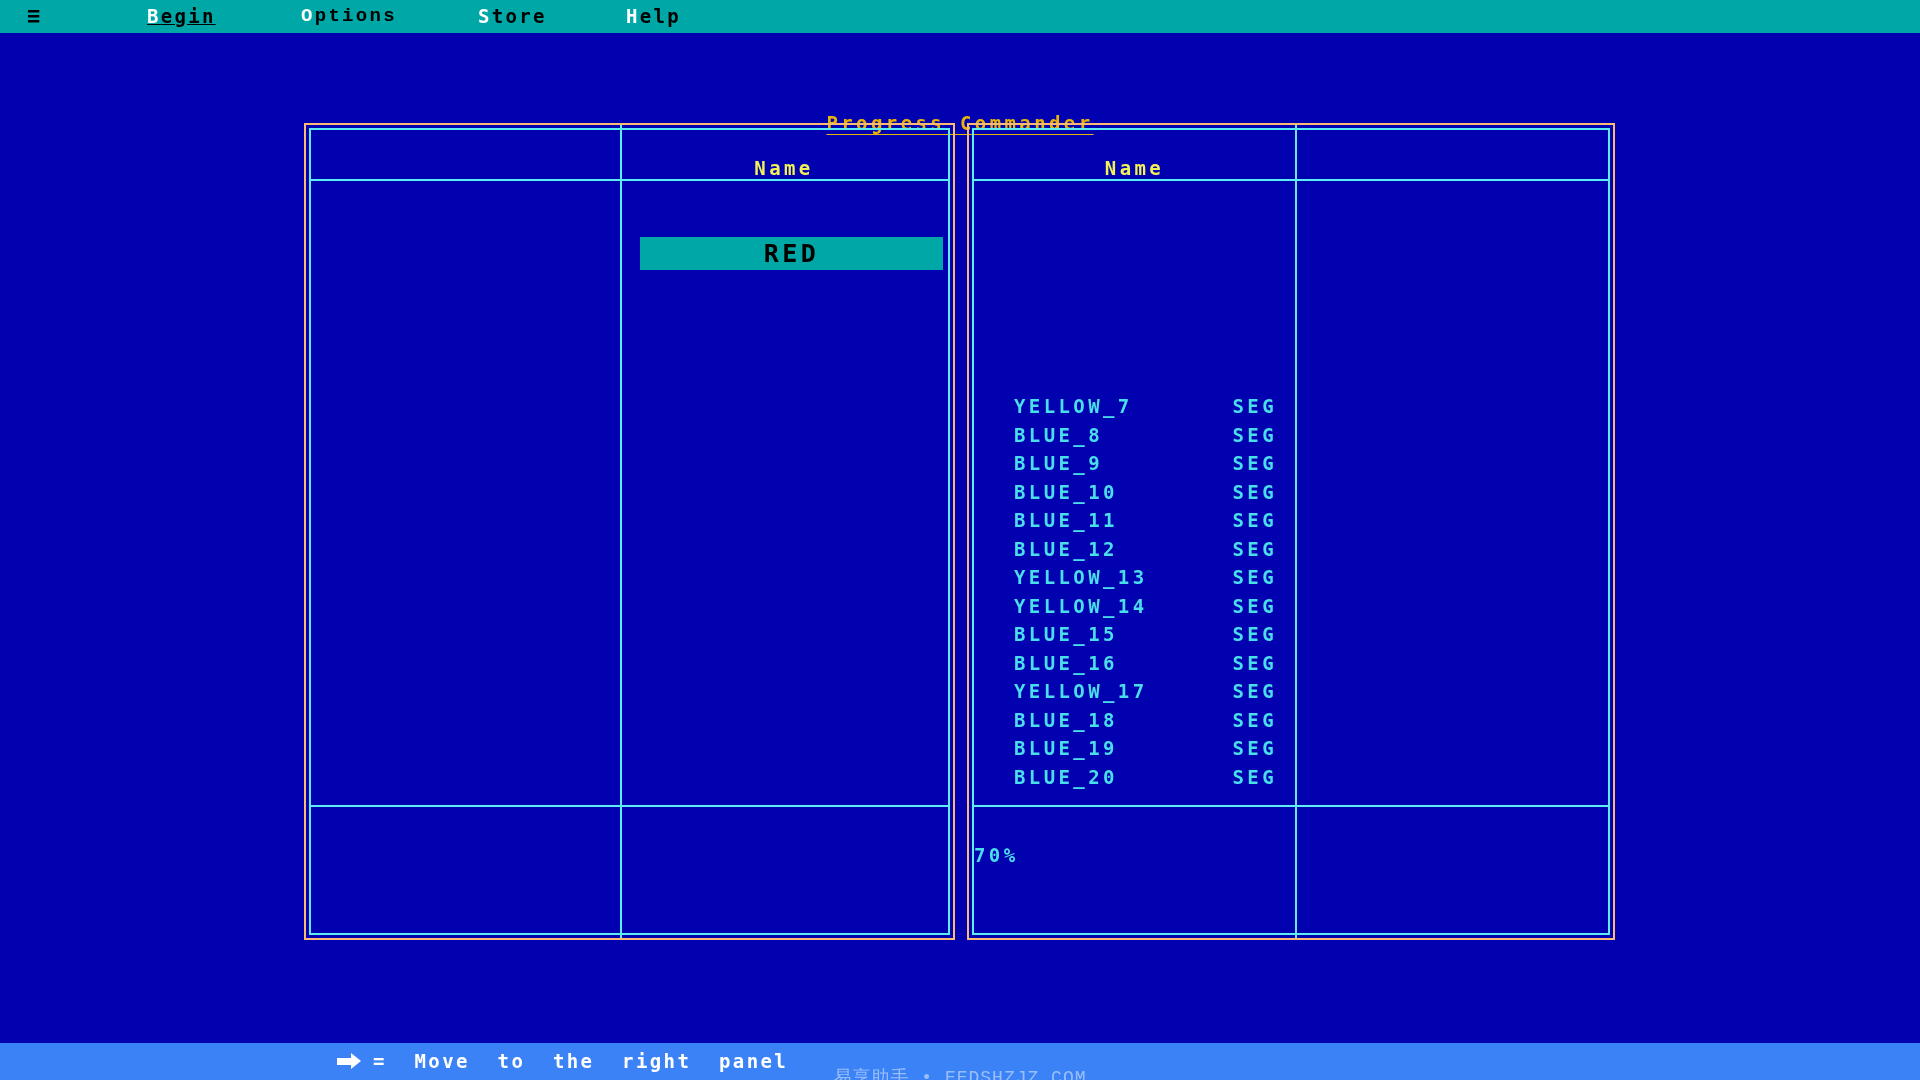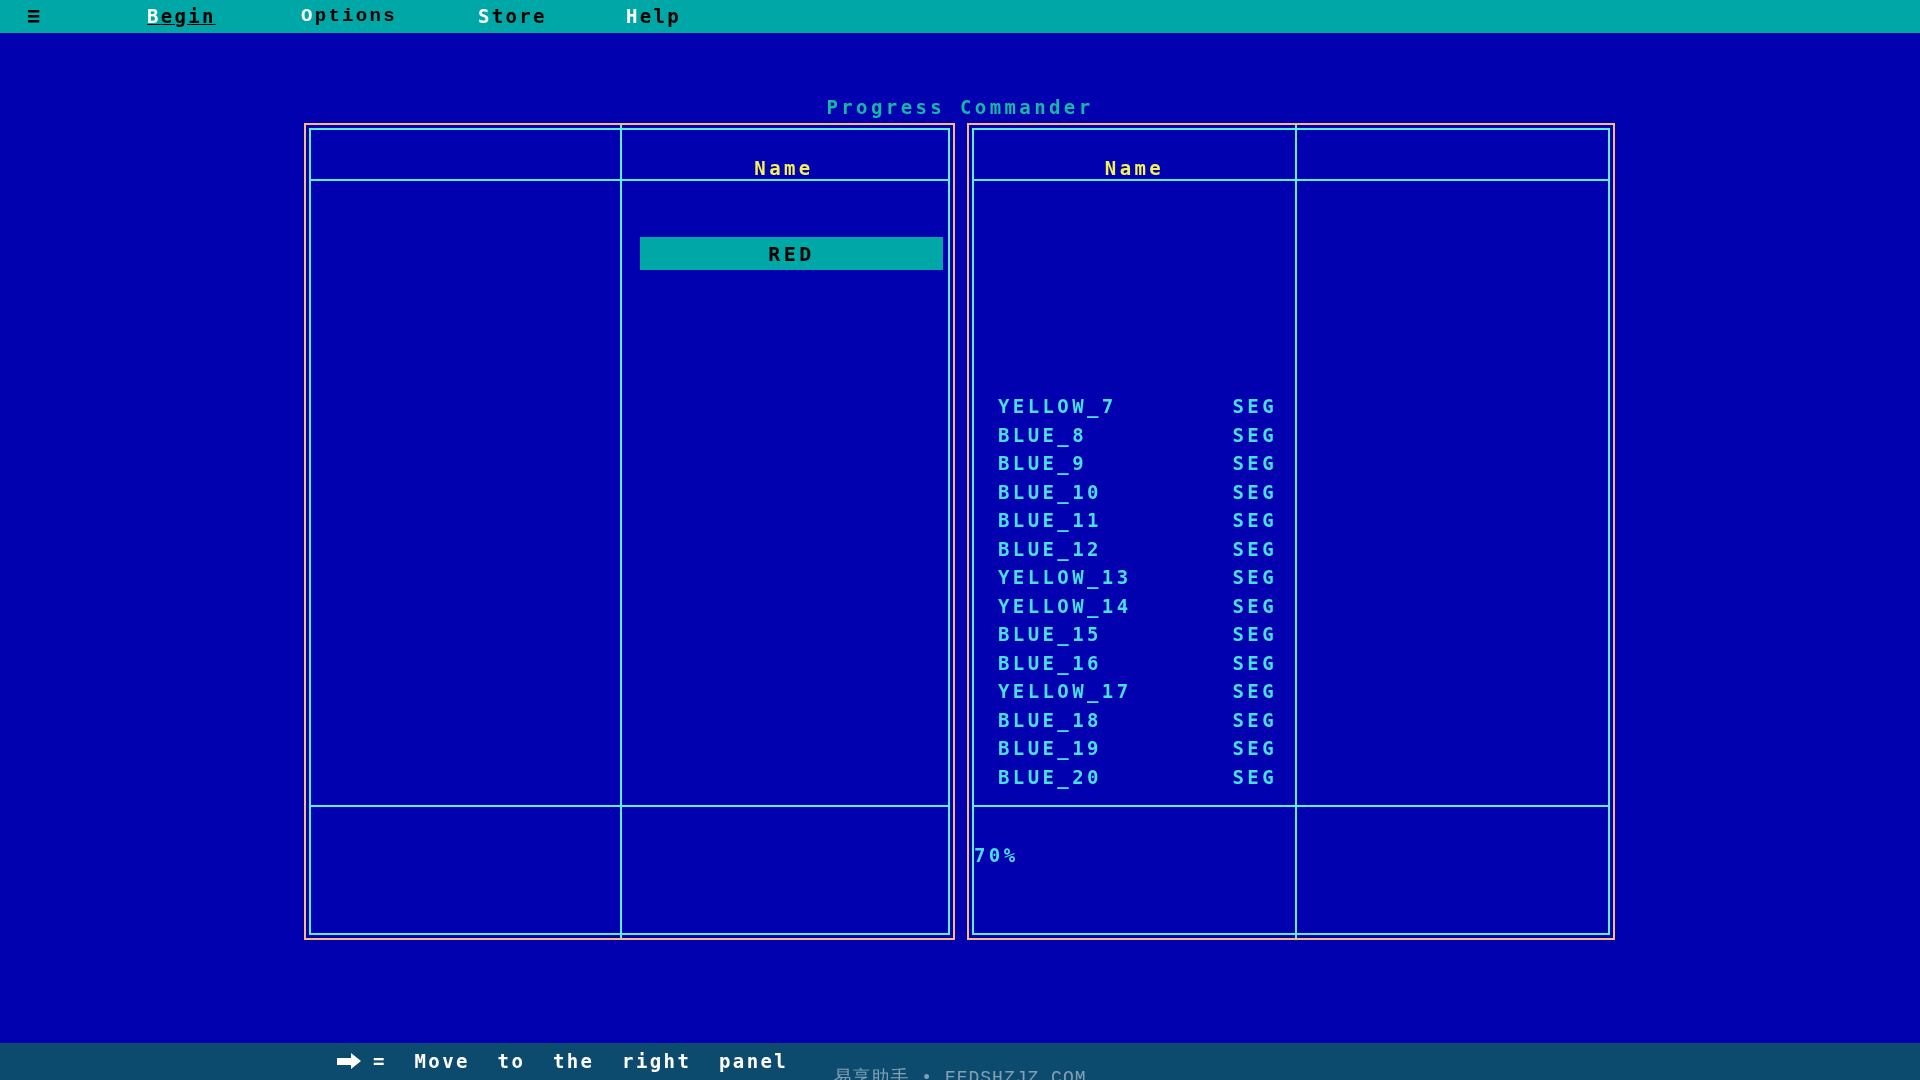--- a/index.html
+++ b/index.html
@@ -28,23 +28,24 @@
     white-space:pre; cursor:default;
   }
   .menu-item::first-letter { color:#FFFFFF; }
   .mi-0 { left:147px;text-decoration:underline; }
   .mi-1 { left:301px;font-family:Liberation Mono, monospace; }
   .mi-2 { left:478px; }
   .mi-3 { left:626px; }
 
   
   .title {
-    position:absolute; top:96px; left:0; width:100%;
+    position:absolute; top:112px; left:0; width:100%;
     text-align:center;
-    color:#14b8a6; font-size:19px; letter-spacing:3.4px;
+    color:#eab308; font-size:19px; letter-spacing:3.4px;
+    text-decoration:underline;
     text-underline-offset:4px;
   }
 
   
   .panel {
     position:absolute; top:123px; height:817px;
     border:2px solid #fdba74;
     box-sizing:border-box;
   }
   .panel::before {
@@ -73,47 +74,47 @@
     color:#F2F158; font-size:19px; letter-spacing:3.4px;
     text-align:center; line-height:26px;
   }
   .panel-left  .col-header { left:314px; right:5px; }
   .panel-right .col-header { left:5px; width:321px; }
 
   
   .red-bar {
     position:absolute; top:112px; left:334px; right:10px; height:33px;
     background:#00A7A7;
-    color:#000; font-size:20px; letter-spacing:3.4px;
+    color:#000; font-size:25px; letter-spacing:3.4px;
     display:flex; align-items:center; justify-content:center;
     cursor:default;
   }
 
   
   .file-list {
     position:absolute; top:267px; left:5px; width:321px;
   }
   .file-row {
     display:flex; justify-content:space-between;
     height:28.5px; line-height:28.5px;
-    padding-left:24px; padding-right:18px;
+    padding-left:40px; padding-right:18px;
     color:#4ADEEC; font-size:19px; letter-spacing:3.4px;
     white-space:pre; cursor:default;
   }
 
   .progress {
     position:absolute; top:716px; left:5px; width:321px;
     text-align:left;
     color:#4ADEEC; font-size:19px; letter-spacing:3.4px; line-height:28px;
   }
 
   
   .statusbar {
     position:absolute; left:0; bottom:0; width:100%; height:37px;
-    background:#0c4a6e;
+    background:#3b82f6;
   }
   .block-arrow {
     position:absolute; left:337px; top:15px;
     width:14px; height:7px; background:#FFFFFF;
   }
   .block-arrow::after {
     content:""; position:absolute; left:14px; top:-5px;
     border-left:10px solid #FFFFFF;
     border-top:8.5px solid transparent;
     border-bottom:8.5px solid transparent;

